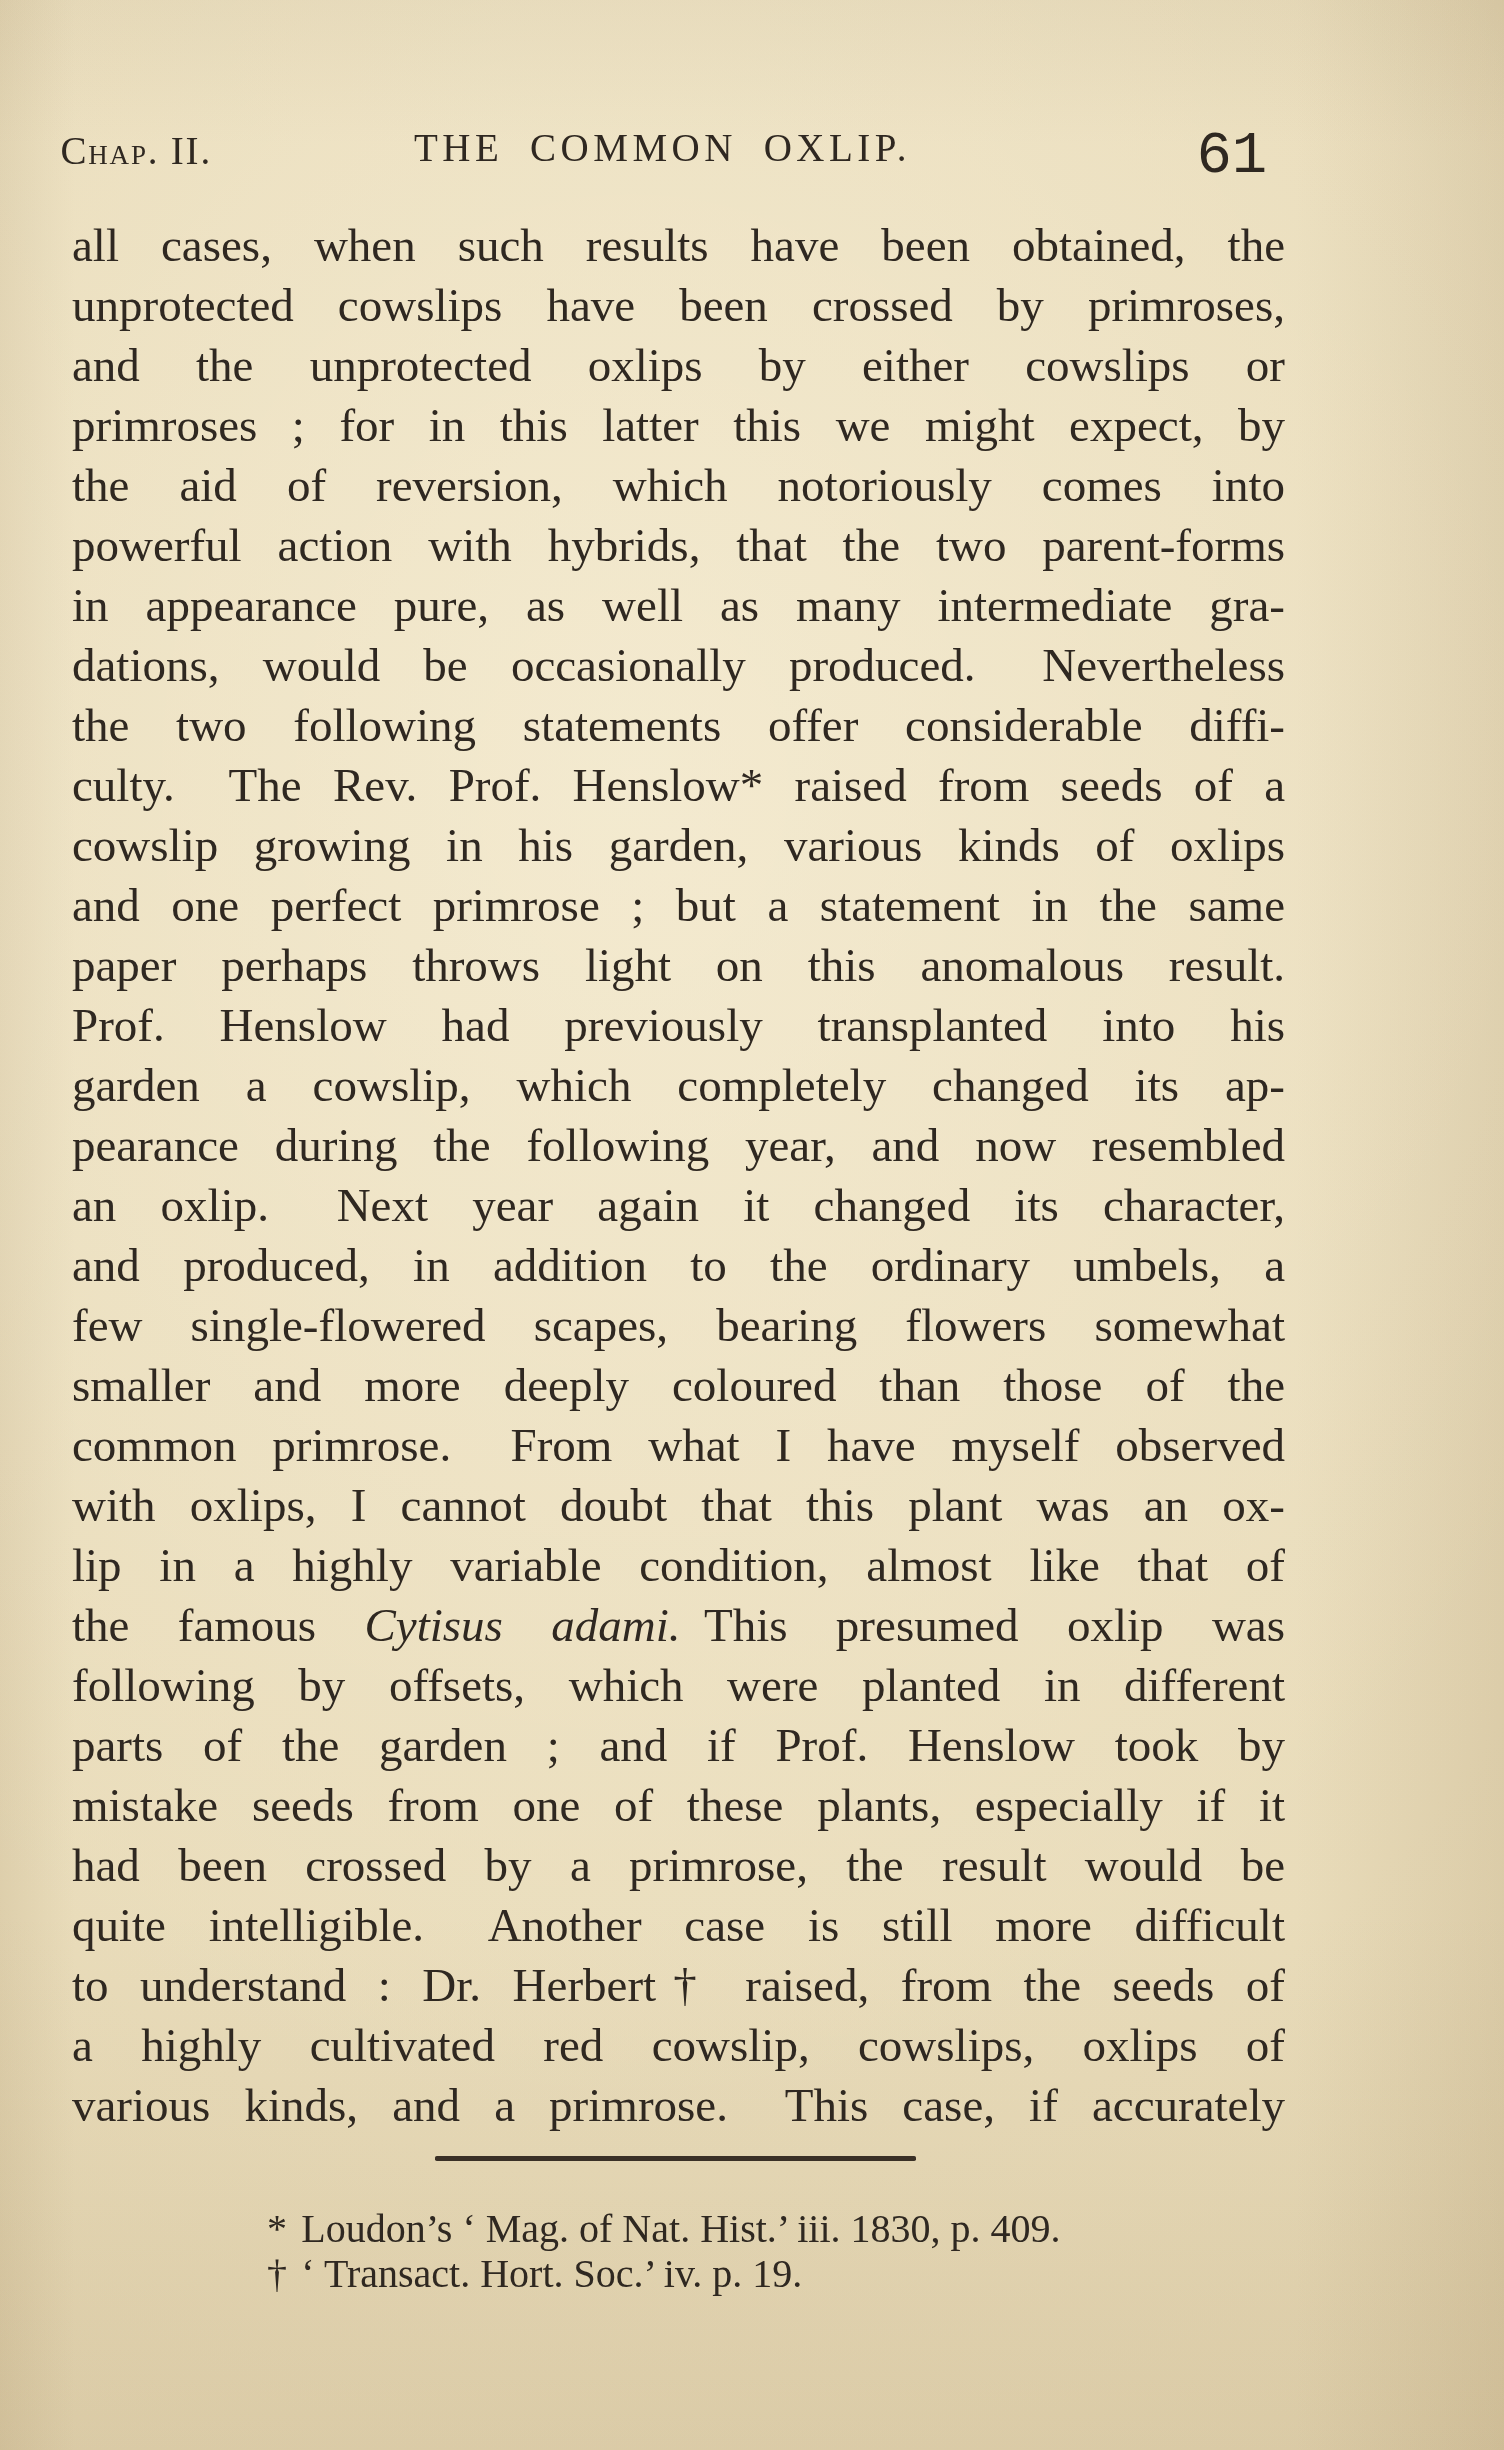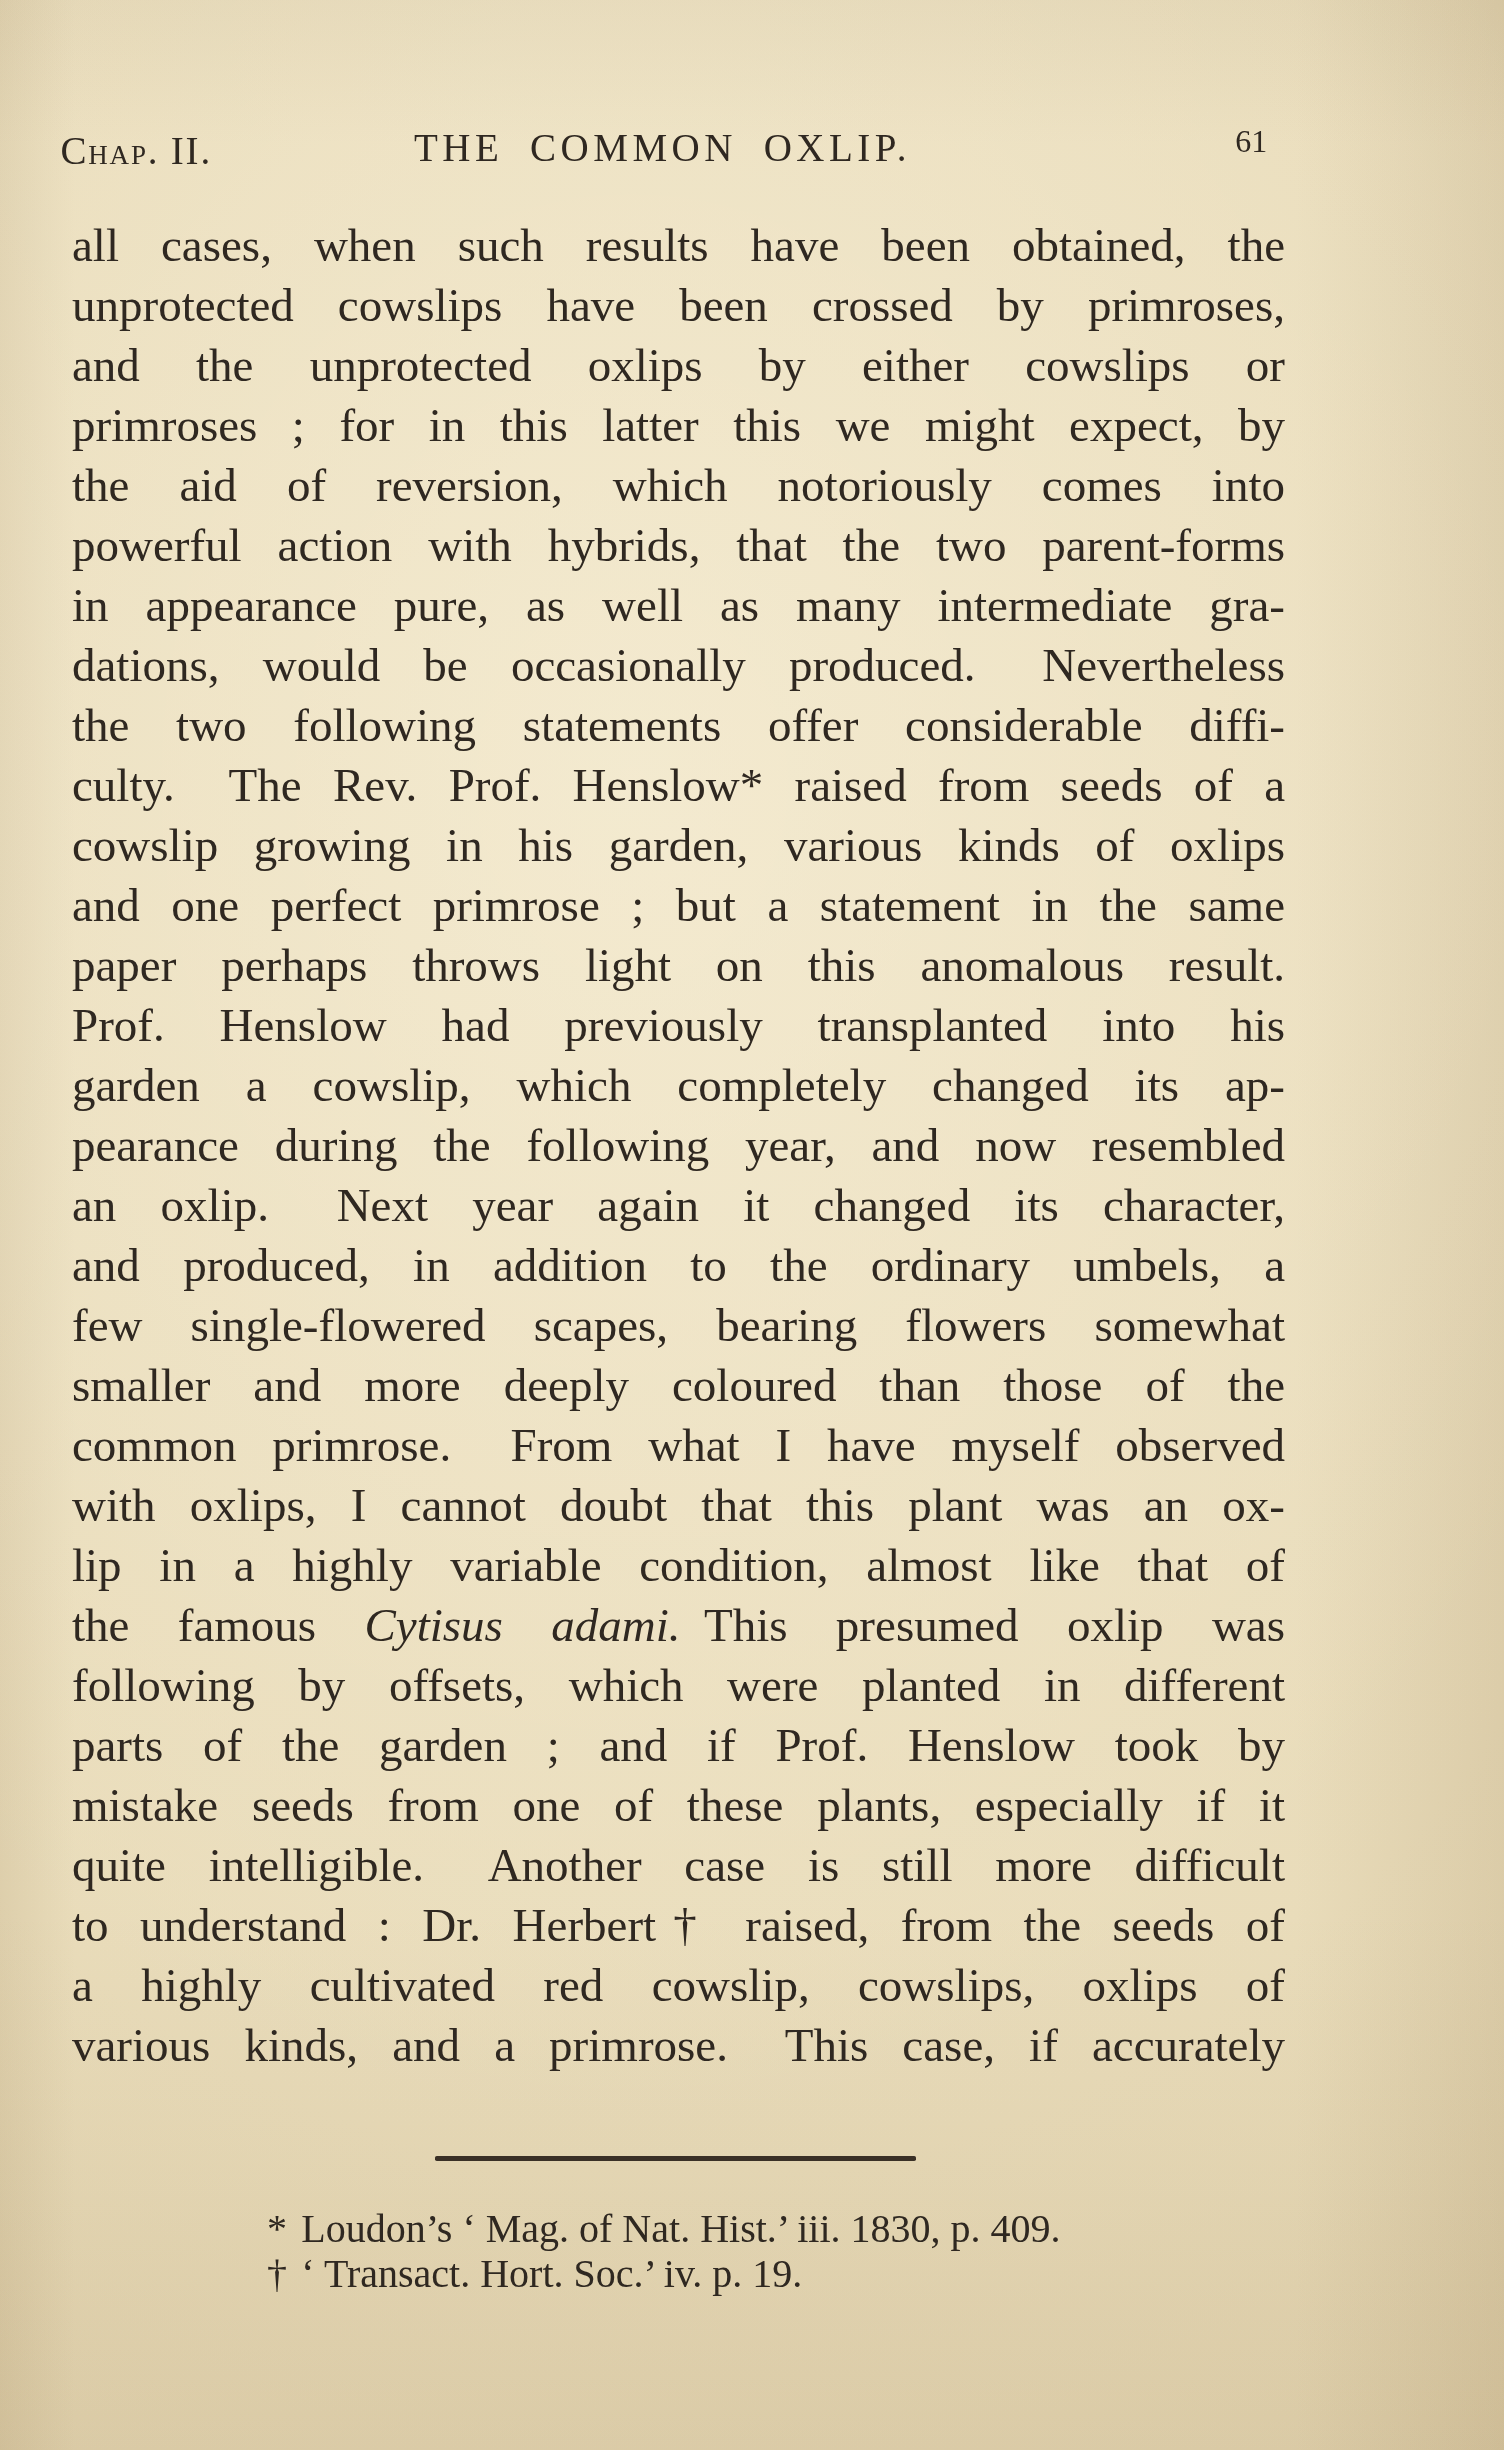--- a/index.html
+++ b/index.html
@@ -22,21 +22,22 @@
     font-variant: small-caps;
     font-size: 39px; letter-spacing: 1.8px;
   }
   .running-title {
     position: absolute; left: 0; top: 1.8px; width: 100%;
     text-align: center;
     font-size: 39px; letter-spacing: 4.5px; word-spacing: 12.5px;
   }
   .page-number {
     position: absolute; right: 1.8px; top: 0;
-    font-size: 32px;
+    font-size: 59px;
+    font-family: Liberation Mono, monospace;
   }
   .body-text {
     position: absolute; left: 72px; top: 215px; width: 1213px;
   }
   .body-text .line {
     font-size: 47px;
     line-height: 60px;
     text-align: justify;
     text-align-last: justify;
     word-spacing: 2.7px;
@@ -88,20 +89,21 @@
     <div class="line">smaller and more deeply coloured than those of the</div>
     <div class="line">common primrose.  From what I have myself observed</div>
     <div class="line">with oxlips, I cannot doubt that this plant was an ox-</div>
     <div class="line">lip in a highly variable condition, almost like that of</div>
     <div class="line">
       <span>the famous </span><span class="italic">Cytisus adami.</span><span> This presumed oxlip was</span>
     </div>
     <div class="line">following by offsets, which were planted in different</div>
     <div class="line">parts of the garden ; and if Prof. Henslow took by</div>
     <div class="line">mistake seeds from one of these plants, especially if it</div>
+    <div class="line">had been crossed by a primrose, the result would be</div>
     <div class="line">quite intelligible.  Another case is still more difficult</div>
     <div class="line">to understand : Dr. Herbert† raised, from the seeds of</div>
     <div class="line">a highly cultivated red cowslip, cowslips, oxlips of</div>
     <div class="line">various kinds, and a primrose.  This case, if accurately</div>
   </div>
 
   <div class="footnote-rule"></div>
 
   <div class="footnotes">
     <div class="footnote">

